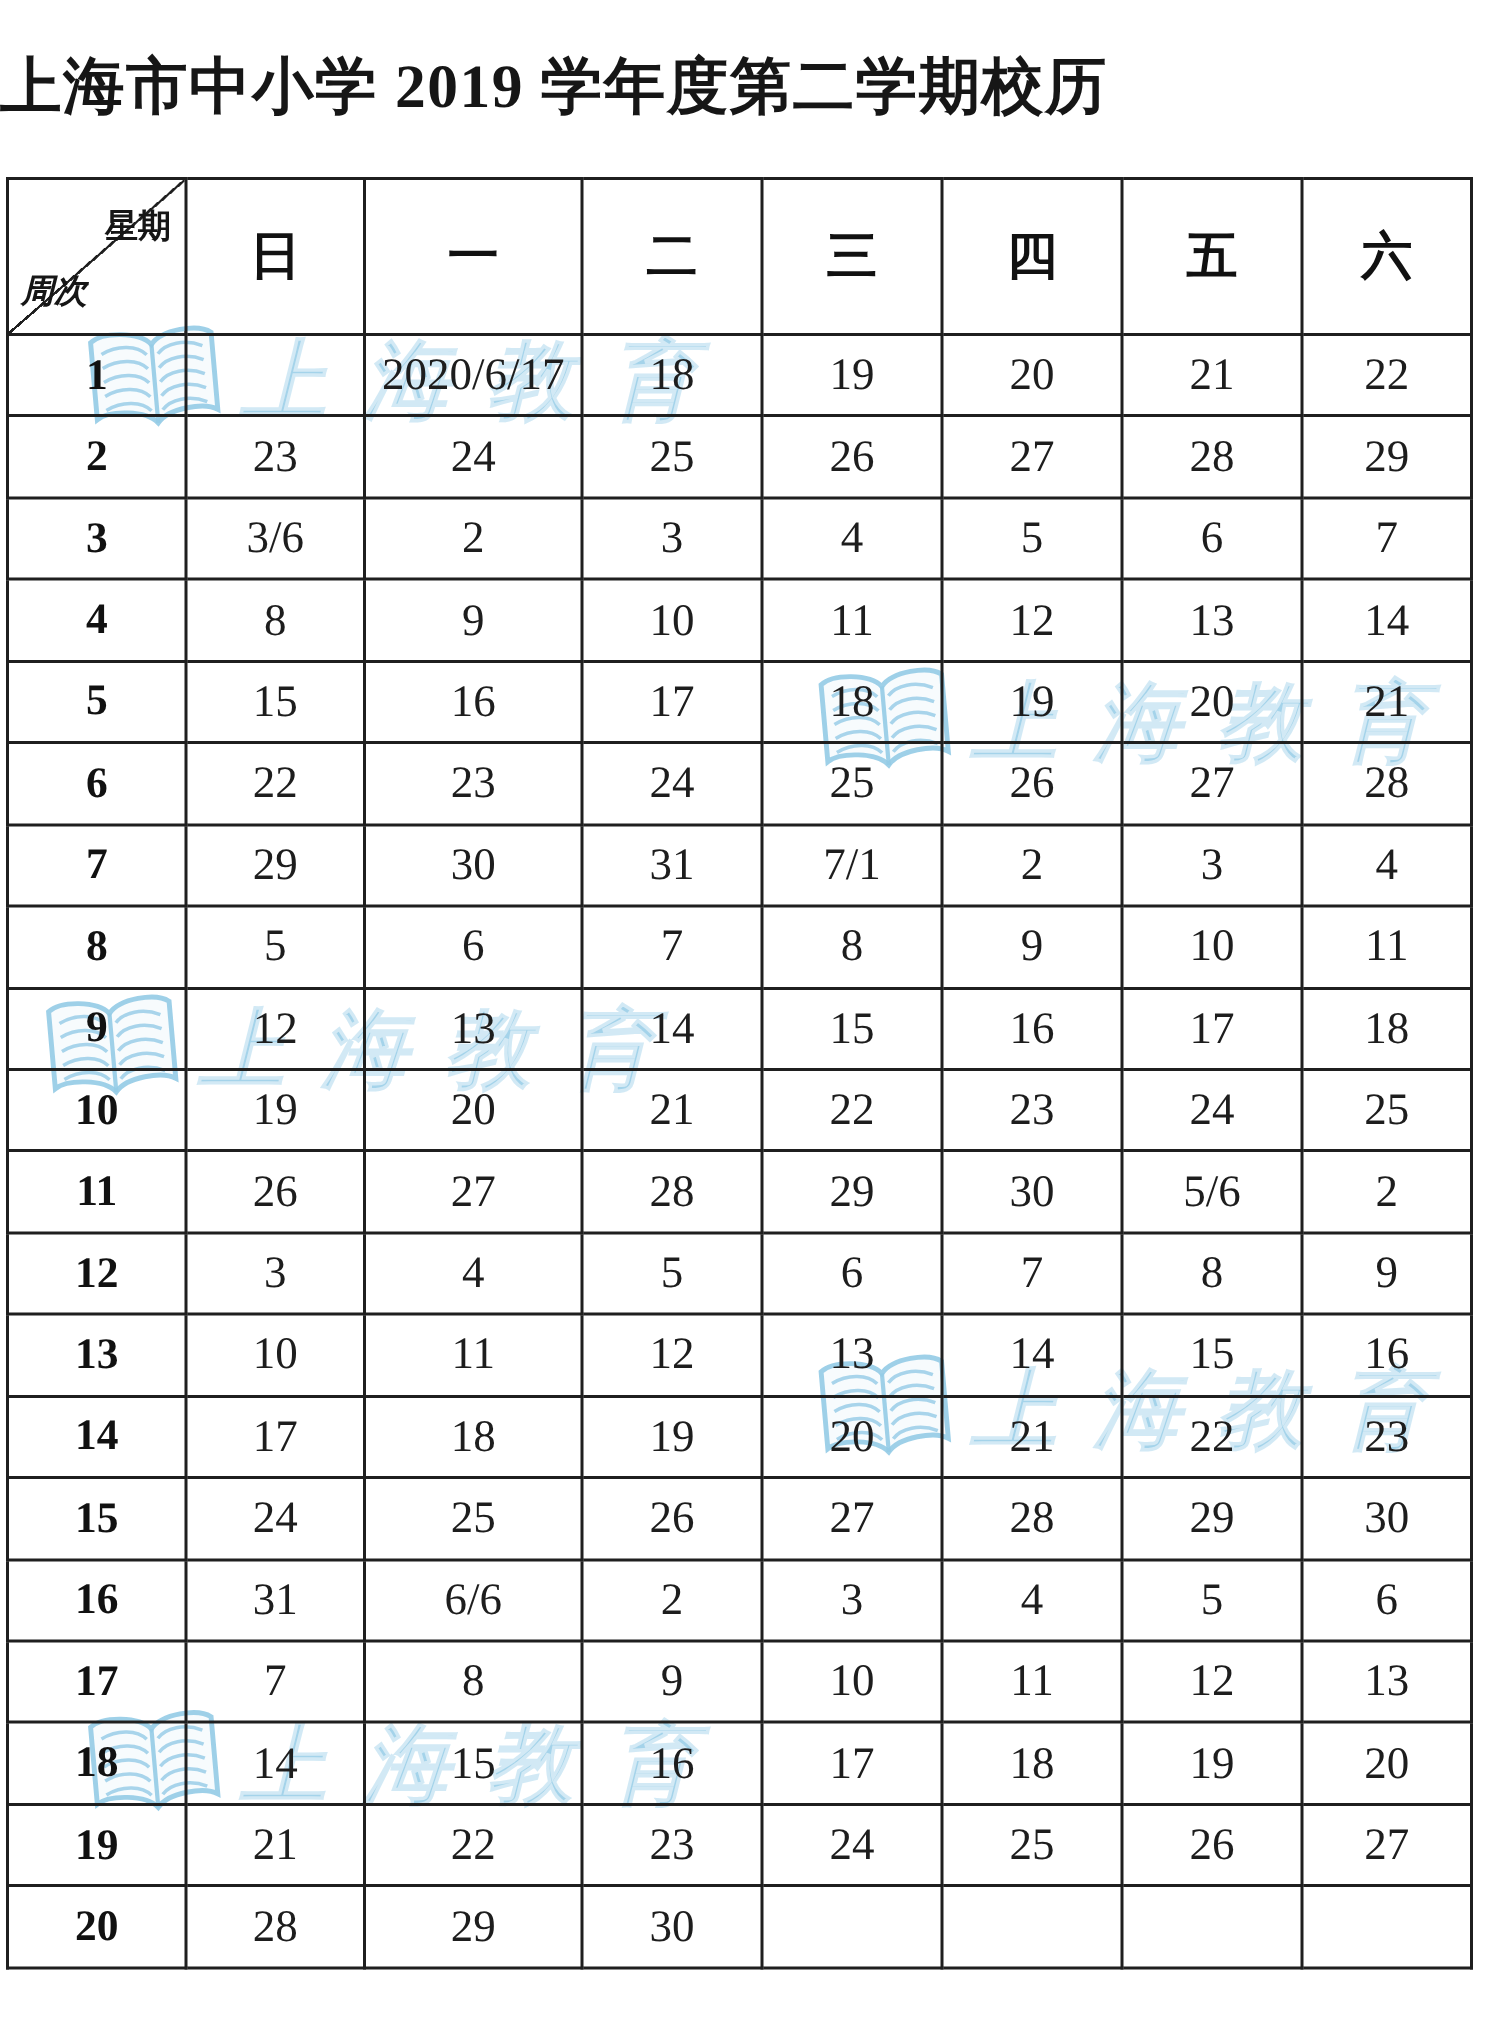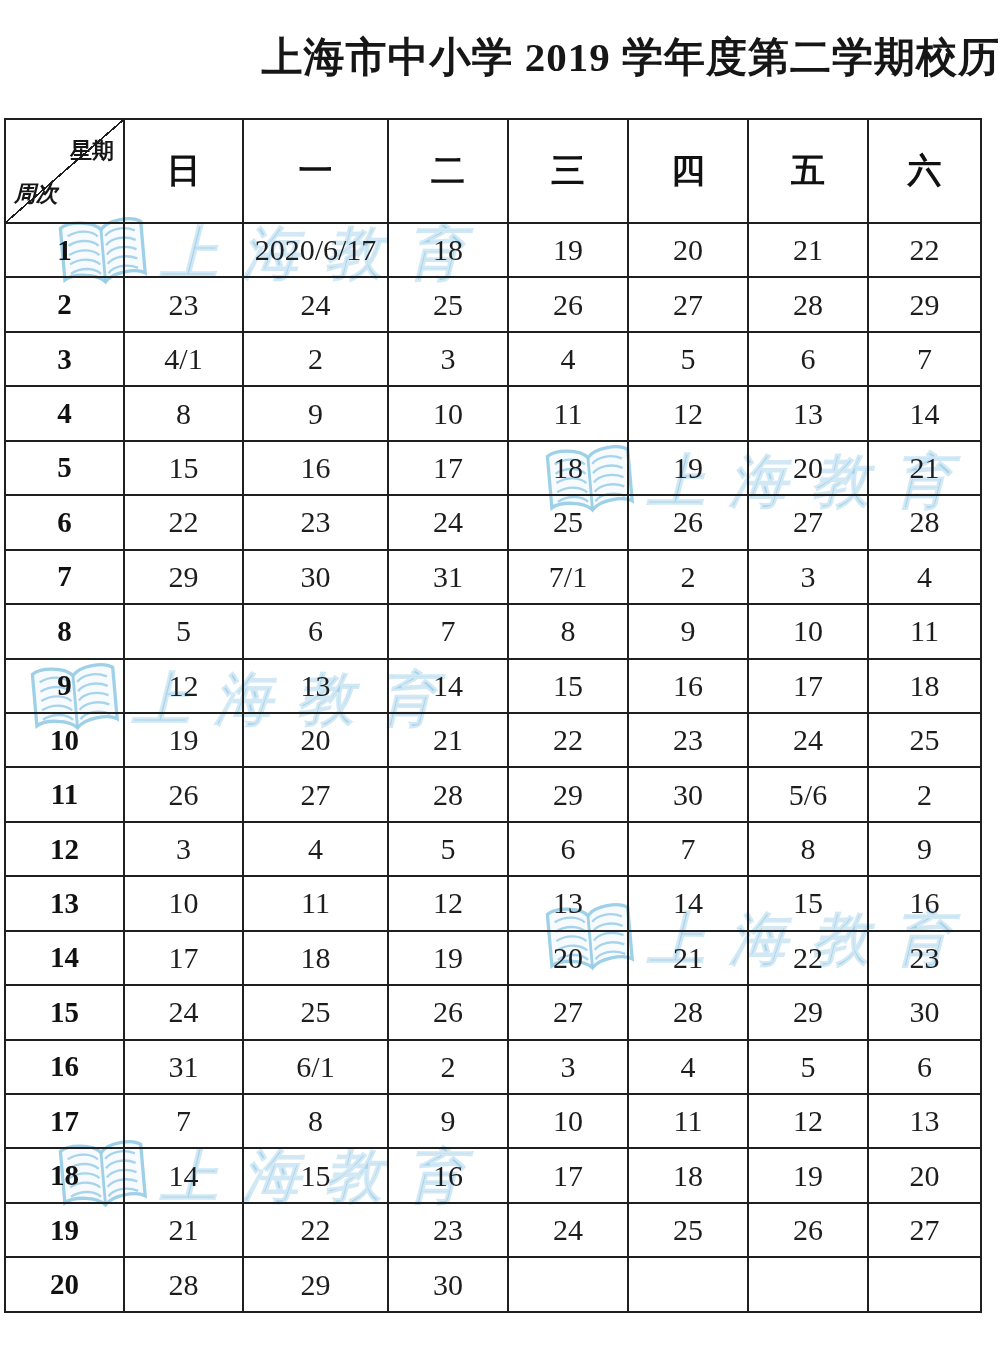--- a/index.html
+++ b/index.html
@@ -3,21 +3,21 @@
 <meta charset="utf-8">
 <style>
   html, body { margin:0; padding:0; }
   body {
     width:1000px; height:1353px; position:relative; overflow:hidden;
     background:#ffffff;
     font-family:"Liberation Serif","DejaVu Serif",serif;
   }
   .page-title {
     position:absolute; top:30px; left:0; width:1000px;
-    text-align:right; font-size:41px; font-weight:bold; color:#161616;
+    text-align:left; font-size:41px; font-weight:bold; color:#161616;
     letter-spacing:1px; z-index:2; margin:0;
   }
   table.calendar {
     position:absolute; left:4px; top:118px; width:976px; height:1195px;
     border-collapse:collapse; table-layout:fixed; z-index:2;border-radius:15px;
   }
   th, td {
     border:2px solid #1f1f1f; padding:0; text-align:center;
     vertical-align:middle; background:transparent;
   }
@@ -105,21 +105,21 @@
         <td>23</td>
         <td>24</td>
         <td>25</td>
         <td>26</td>
         <td>27</td>
         <td>28</td>
         <td>29</td>
       </tr>
       <tr>
         <td class="week-cell">3</td>
-        <td>4/1</td>
+        <td>3/6</td>
         <td>2</td>
         <td>3</td>
         <td>4</td>
         <td>5</td>
         <td>6</td>
         <td>7</td>
       </tr>
       <tr>
         <td class="week-cell">4</td>
         <td>8</td>
@@ -236,21 +236,21 @@
         <td>25</td>
         <td>26</td>
         <td>27</td>
         <td>28</td>
         <td>29</td>
         <td>30</td>
       </tr>
       <tr>
         <td class="week-cell">16</td>
         <td>31</td>
-        <td>6/1</td>
+        <td>6/6</td>
         <td>2</td>
         <td>3</td>
         <td>4</td>
         <td>5</td>
         <td>6</td>
       </tr>
       <tr>
         <td class="week-cell">17</td>
         <td>7</td>
         <td>8</td>

